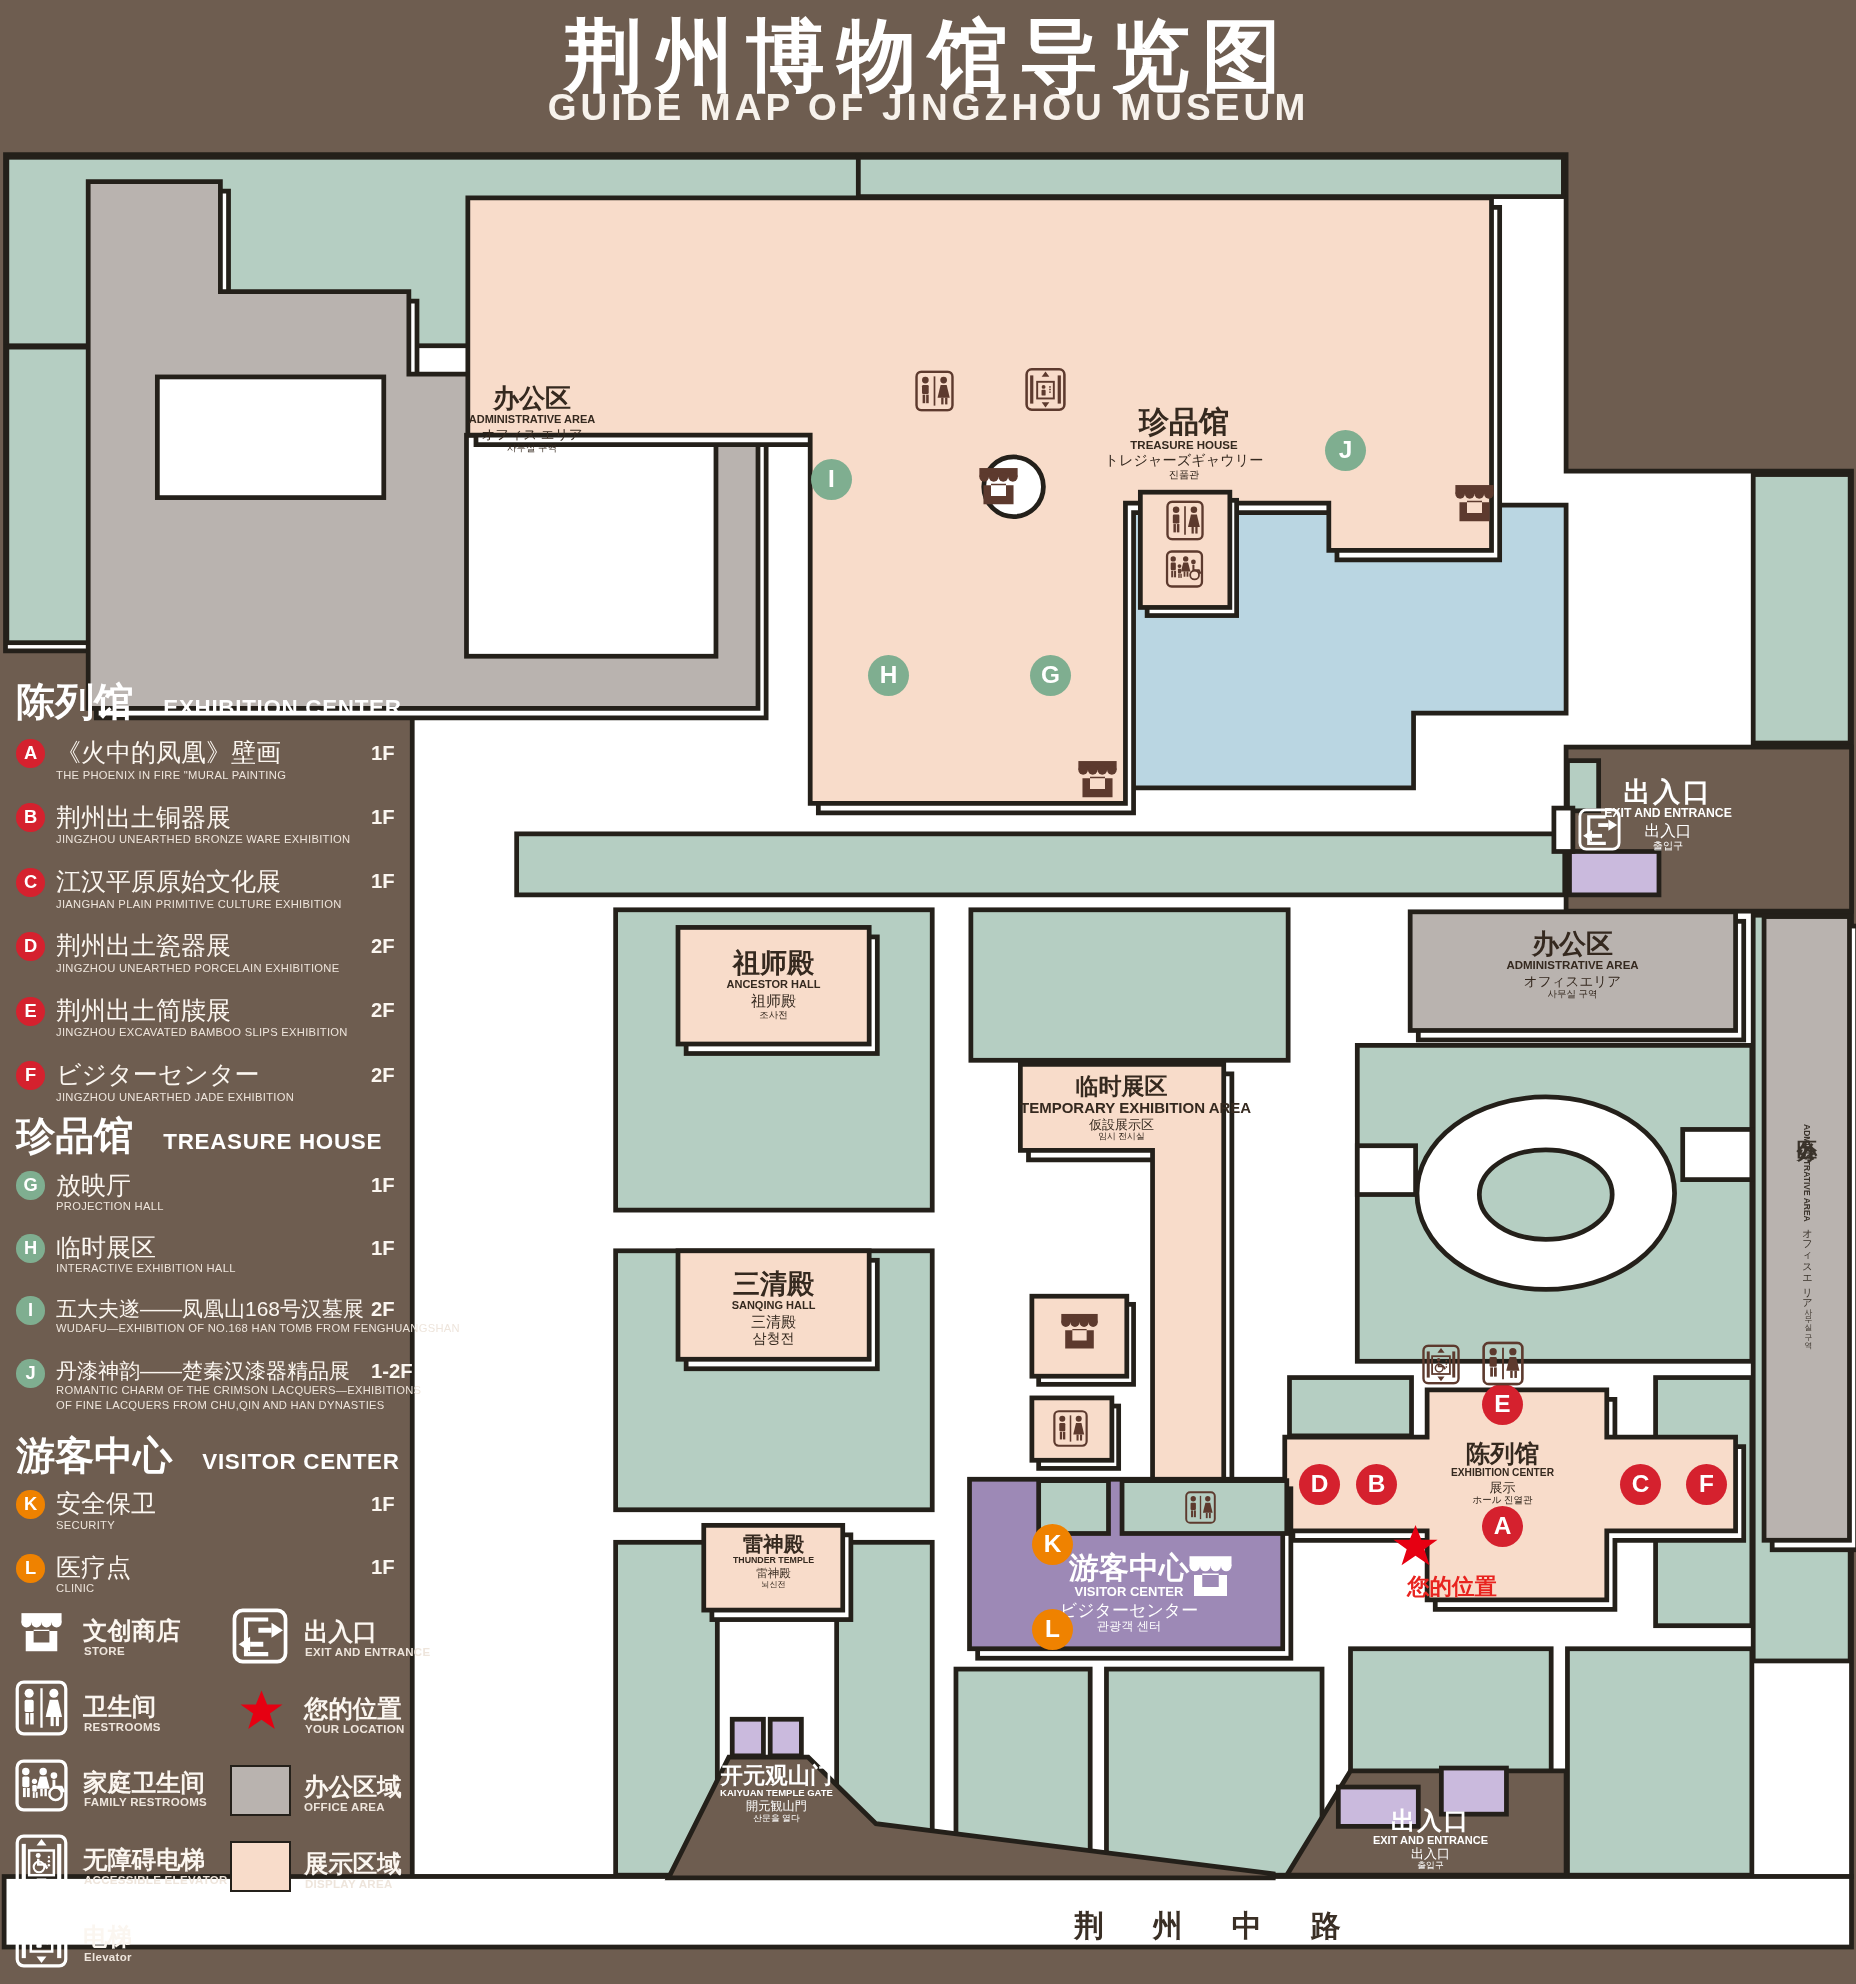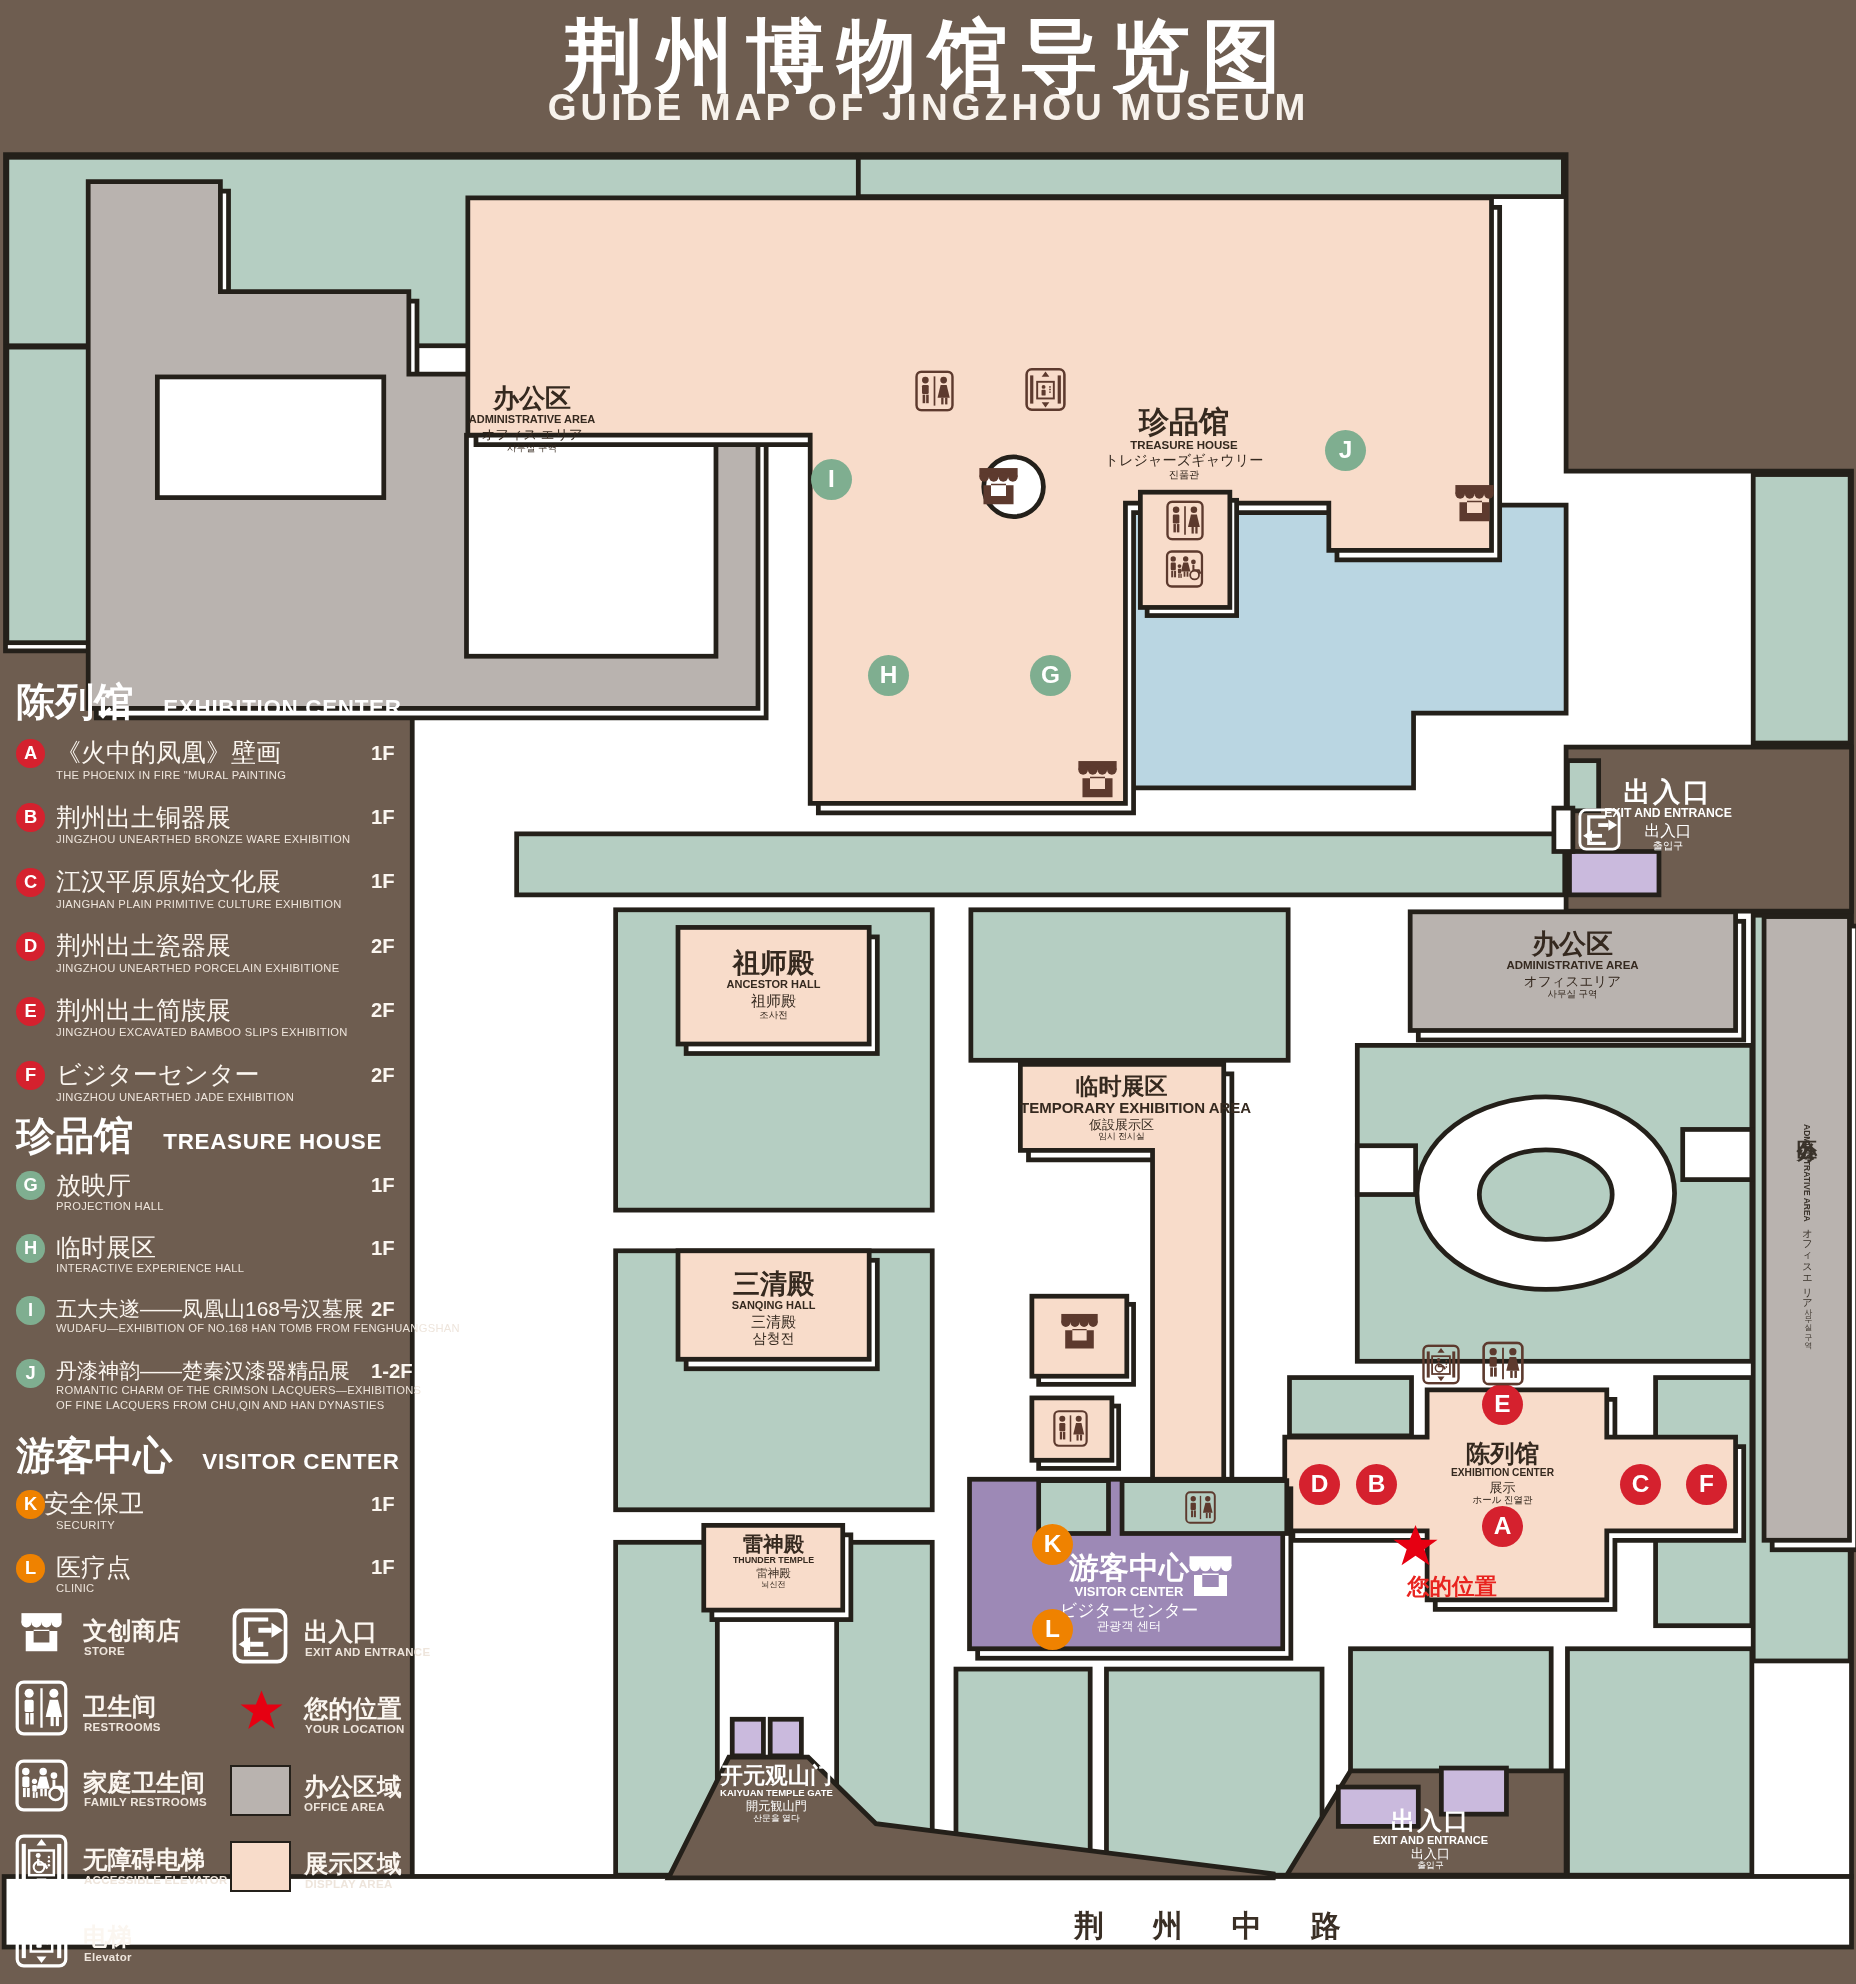--- a/index.html
+++ b/index.html
@@ -478,41 +478,41 @@
     <span class="en">TREASURE HOUSE</span>
 </div>
 
 <div class="abs mk lg grn" style="left:16.3px;top:1171px">G</div>
 <div class="abs it-zh" style="left:56px;top:1169px">放映厅</div>
 <div class="abs it-en" style="left:56px;top:1200px">PROJECTION HALL</div>
 <div class="abs it-fl" style="left:371px;top:1174px">1F</div>
 
 <div class="abs mk lg grn" style="left:16.3px;top:1234px">H</div>
 <div class="abs it-zh" style="left:56px;top:1231px">临时展区</div>
-<div class="abs it-en" style="left:56px;top:1262px">INTERACTIVE EXPERIENCE HALL</div>
+<div class="abs it-en" style="left:56px;top:1262px">INTERACTIVE EXHIBITION HALL</div>
 <div class="abs it-fl" style="left:371px;top:1237px">1F</div>
 
 <div class="abs mk lg grn" style="left:16.3px;top:1296px">I</div>
 <div class="abs it-zh sm" style="left:56px;top:1295px">五大夫遂——凤凰山168号汉墓展</div>
 <div class="abs it-en" style="left:56px;top:1322px">WUDAFU—EXHIBITION OF NO.168 HAN TOMB FROM FENGHUANGSHAN</div>
 <div class="abs it-fl" style="left:371px;top:1298px">2F</div>
 
 <div class="abs mk lg grn" style="left:16.3px;top:1359px">J</div>
 <div class="abs it-zh sm" style="left:56px;top:1357px">丹漆神韵——楚秦汉漆器精品展</div>
 <div class="abs it-en" style="left:56px;top:1384px">ROMANTIC CHARM OF THE CRIMSON LACQUERS—EXHIBITIONS</div>
 <div class="abs it-en" style="left:56px;top:1399px">OF FINE LACQUERS FROM CHU,QIN AND HAN DYNASTIES</div>
 <div class="abs it-fl" style="left:371px;top:1360px">1-2F</div>
 
 <div class="abs sec" style="left:16.3px;top:1429px">
   <span class="zh">游客中心</span>
     <span class="en">VISITOR CENTER</span>
 </div>
 
 <div class="abs mk lg org" style="left:16.3px;top:1490px">K</div>
-<div class="abs it-zh" style="left:44px;top:1487px">安全保卫</div>
+<div class="abs it-zh" style="left:56px;top:1487px">安全保卫</div>
 <div class="abs it-en" style="left:56px;top:1519px">SECURITY</div>
 <div class="abs it-fl" style="left:371px;top:1493px">1F</div>
 
 <div class="abs mk lg org" style="left:16.3px;top:1554px">L</div>
 <div class="abs it-zh" style="left:56px;top:1551px">医疗点</div>
 <div class="abs it-en" style="left:56px;top:1582px">CLINIC</div>
 <div class="abs it-fl" style="left:371px;top:1556px">1F</div>
 
 <span class="abs icon" style="left:17.6px;top:1611px;width:47px;height:43px;color:#ffffff">
     <svg viewBox="0 0 64 60">

